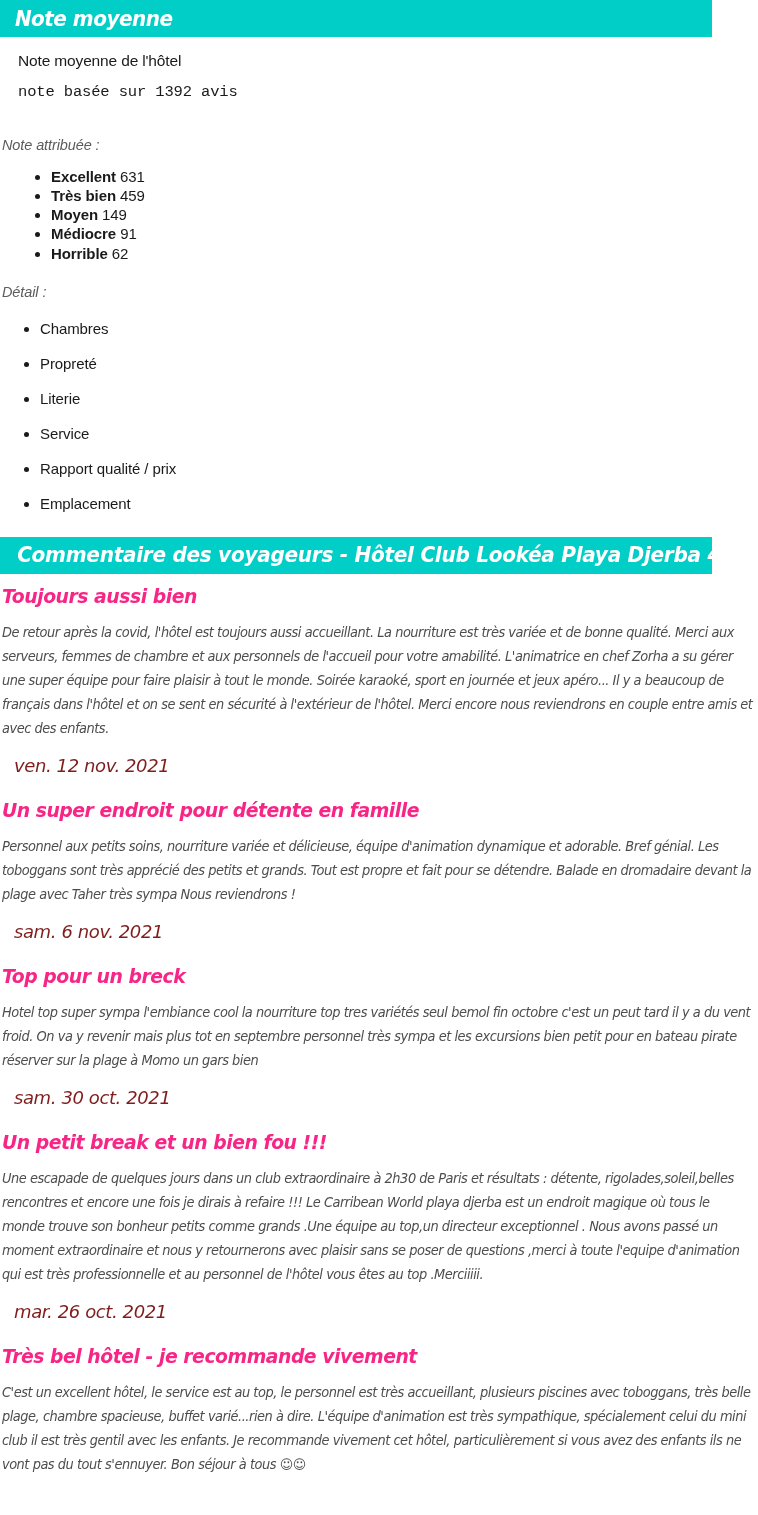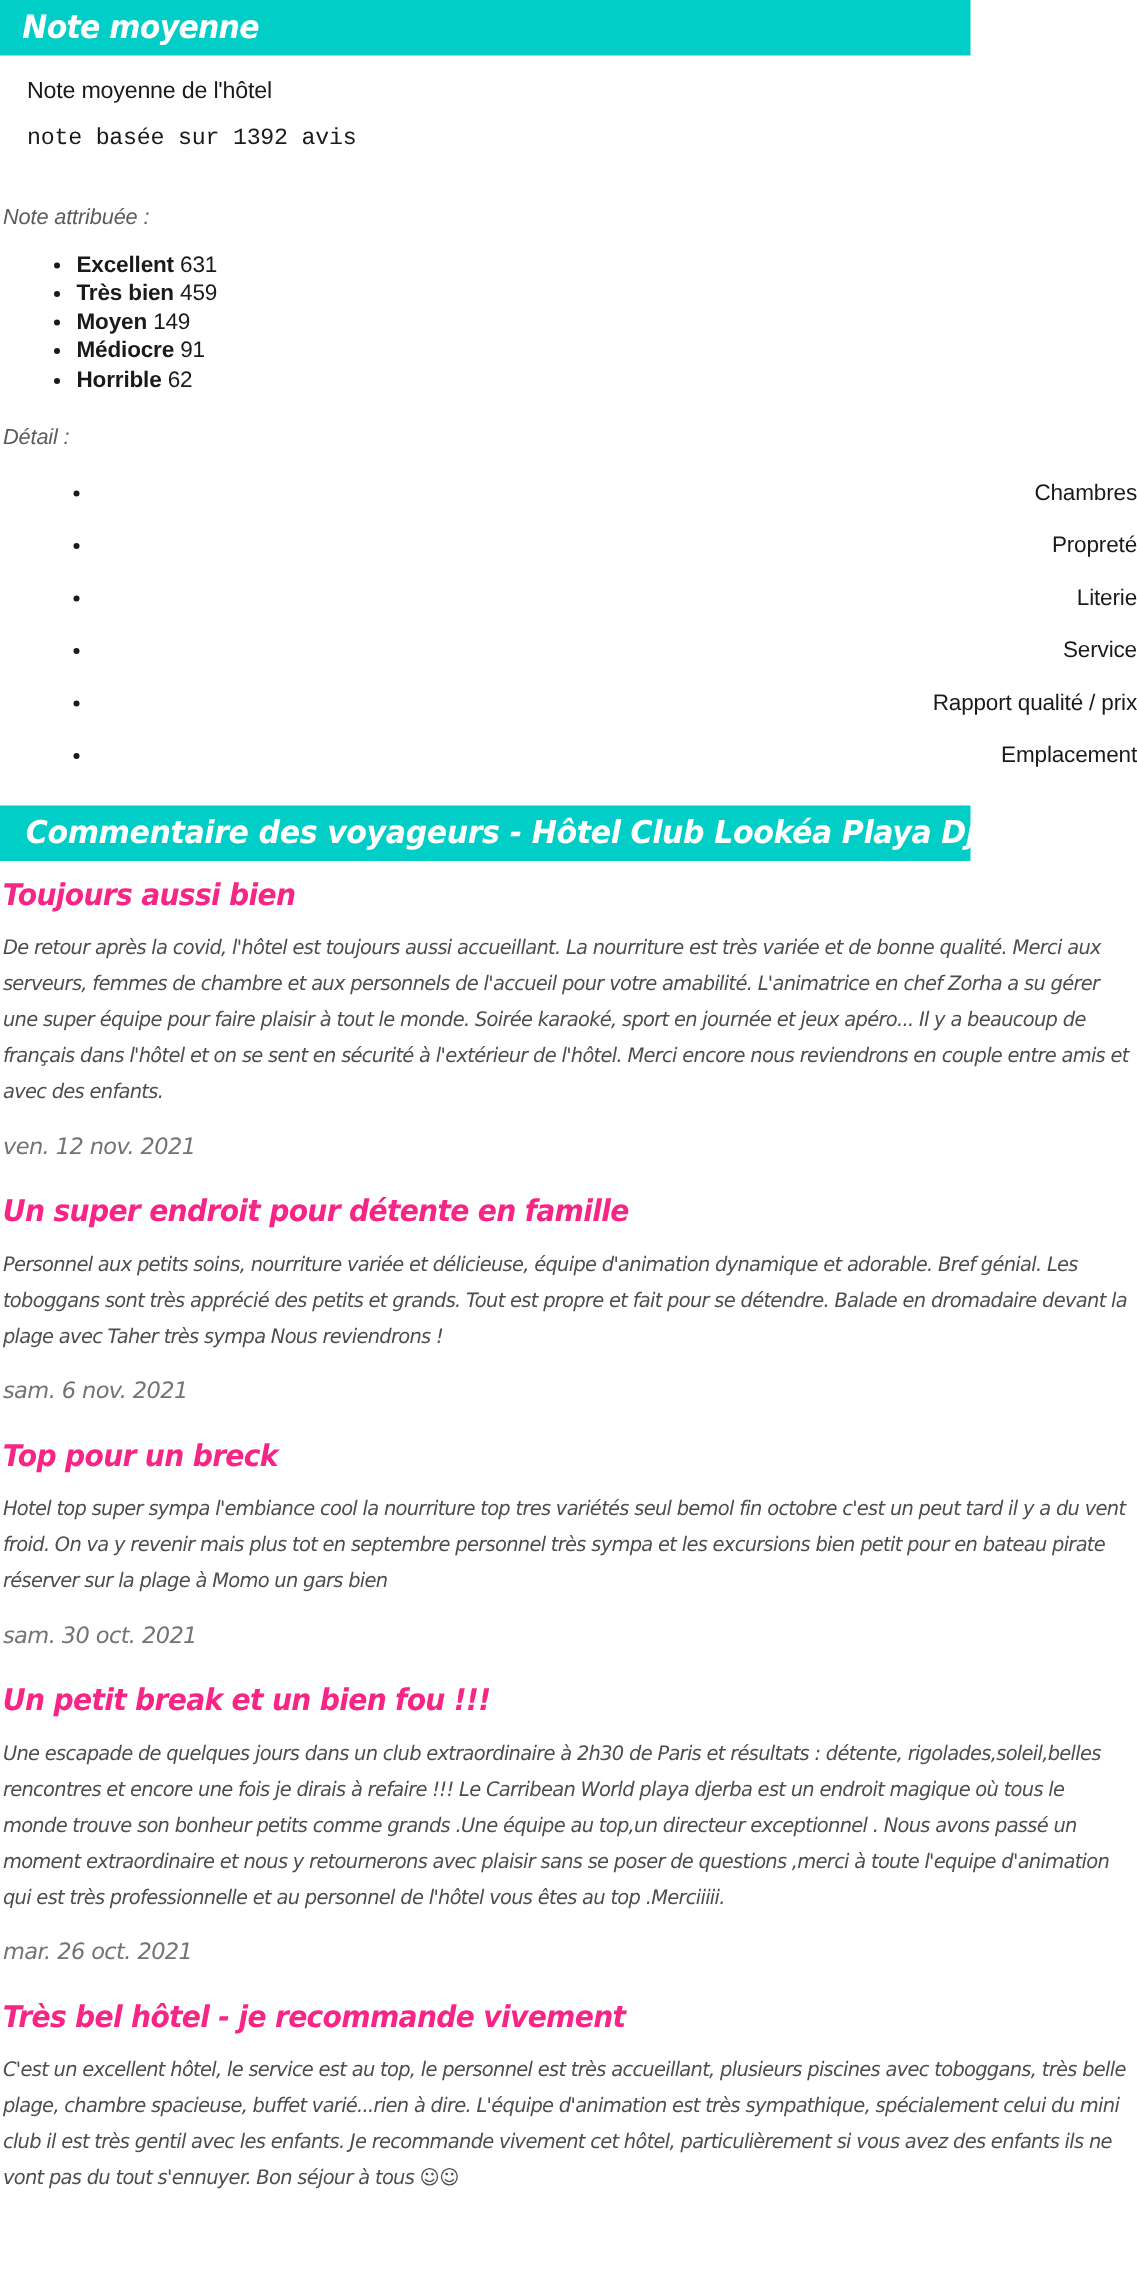--- a/index.html
+++ b/index.html
@@ -22,21 +22,21 @@
     overflow: hidden;
   }
 
   
   .section-banner {
     background: #02CEC8;
     color: #ffffff;
     height: 37px;
     display: flex;
     align-items: center;
-    width: 647px;
+    width: 712px;
   }
   .section-banner .banner-title {
     font-family: "DejaVu Sans", sans-serif;
     font-style: italic;
     font-weight: bold;
     font-size: 21.5px;
     letter-spacing: -0.55px;
     padding-left: 16px;
     line-height: 1;
     white-space: nowrap;
@@ -85,22 +85,21 @@
     line-height: 19.3px;
     color: #1a1a1a;
     letter-spacing: -0.1px;
   }
   ul.rating-list li .cat { font-weight: bold; }
   ul.rating-list li .cnt { font-weight: normal; }
 
   ul.detail-list {
     list-style: disc;
     margin: 12px 0 0 0;
-    padding-left: 64px;
-    text-align: right;
+    padding-left: 40px;
   }
   ul.detail-list li {
     font-size: 15px;
     line-height: 35px;
     color: #1a1a1a;
     letter-spacing: -0.1px;
   }
   .detail-spacer { height: 16px; }
 
   
@@ -129,26 +128,26 @@
     line-height: 24px;
     color: #4d4d4d;
     letter-spacing: -0.48px;
     text-align: left;
     transform: scaleX(0.975);
     transform-origin: left top;
     width: 777px;
   }
   .review-date {
     margin: 0;
-    padding: 16px 2px 12px 2px;
-    font-family: "DejaVu Sans", sans-serif;
-    font-style: italic;
-    font-size: 15px;
-    line-height: 1;
-    color: #737373;
+    padding: 16px 2px 12px 14px;
+    font-family: "DejaVu Sans", sans-serif;
+    font-style: italic;
+    font-size: 18px;
+    line-height: 1;
+    color: #7f1d1d;
     letter-spacing: -0.4px;
   }
   .review:first-child .review-title { padding-top: 11px; }
   .review:last-child .review-date { padding-bottom: 8px; }
 </style>
 </head>
 <body>
 
 <div class="page">
 

